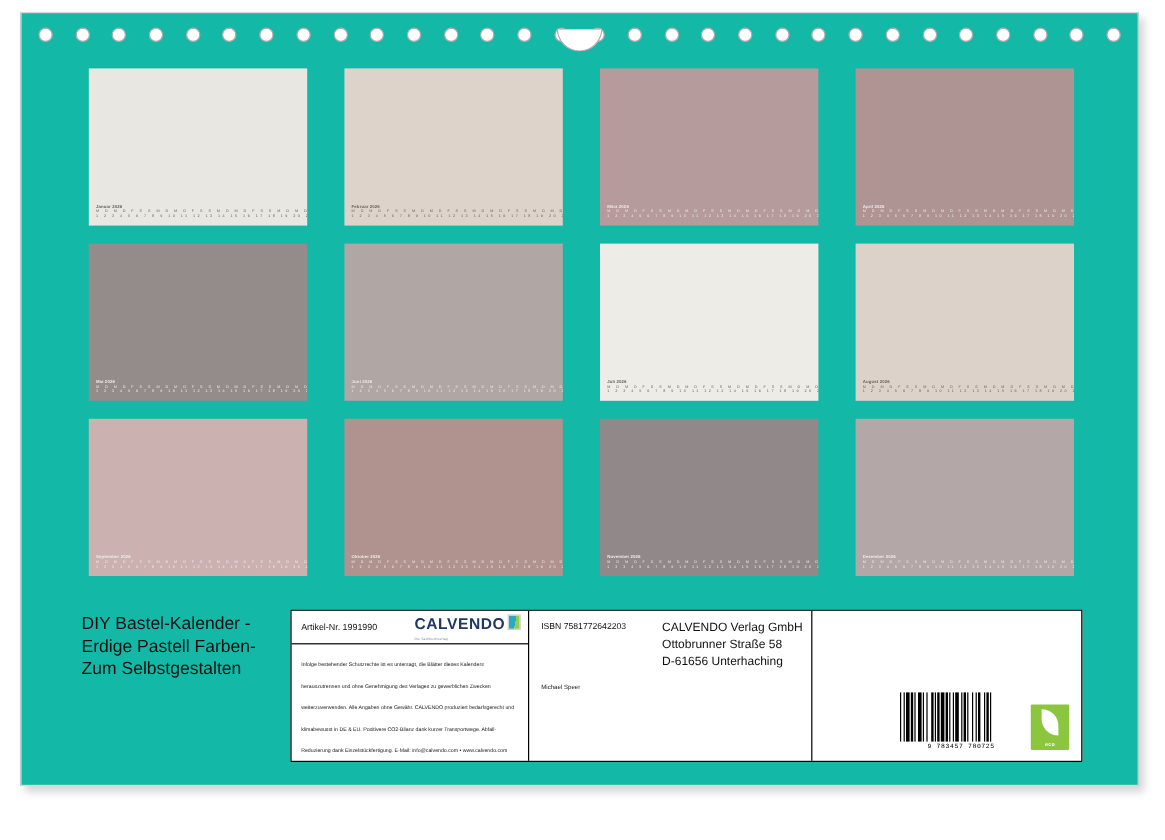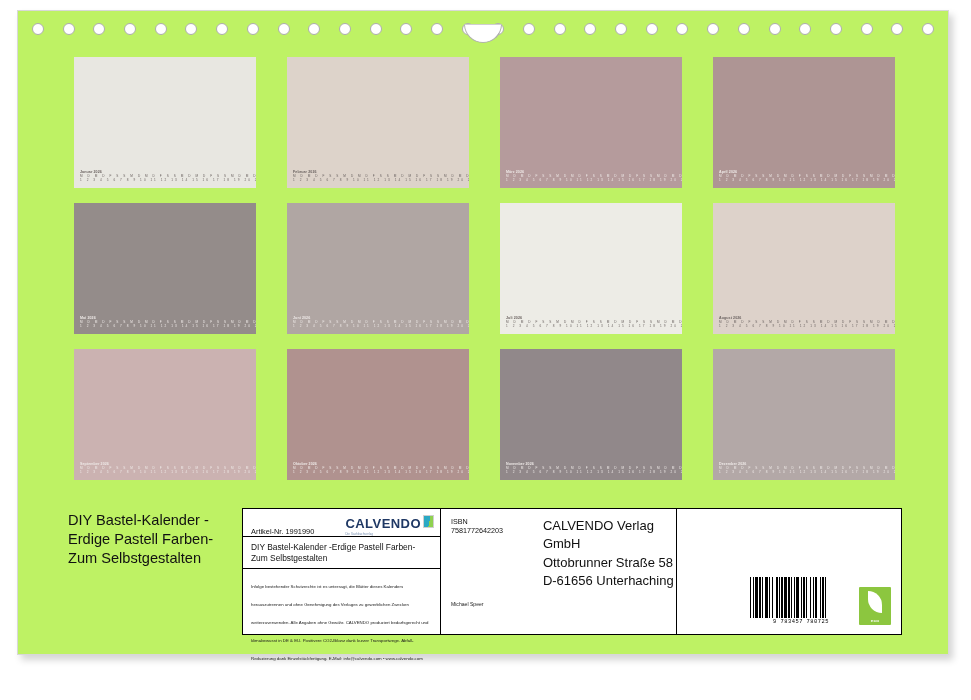--- a/index.html
+++ b/index.html
@@ -7,21 +7,21 @@
     width:971px;height:700px;overflow:hidden;
     font-family:"Liberation Sans", sans-serif;
     -webkit-font-smoothing:antialiased;
   }
 
   
   #calendar-page{
     position:absolute;
     left:17px; top:10px;
     width:932px; height:645px;
-    background:#bef264;
+    background:#14b8a6;
     border:1px solid #d8d8d8;
     box-shadow:4px 5px 7px rgba(0,0,0,.17);
     box-sizing:border-box;
   }
 
   
   #punch-row{
     position:absolute; left:0; top:0;
     width:100%; height:36px;
     display:flex; align-items:center;
@@ -89,21 +89,21 @@
     display:flex;
     background:#fff;
   }
   .label-col{box-sizing:border-box;position:relative;}
   #col-article{width:198px;border-right:1.4px solid #000;}
   #col-isbn{width:236px;border-right:1.4px solid #000;}
   #col-barcode{flex:1 1 auto;}
 
   .cell-article-nr{
     height:28px;border-bottom:1.4px solid #000;
-    display:flex;align-items:flex-end;justify-content:space-between;
+    display:flex;align-items:center;justify-content:space-between;
     padding:0 6px 0 8px;box-sizing:border-box;
   }
   #article-nr-text{font-size:7.4px;color:#111;}
   #calvendo-logo{display:flex;align-items:flex-start;gap:2px;}
   #calvendo-wordmark{
     font-size:13px;font-weight:bold;letter-spacing:.45px;
     color:#1f3864;line-height:1;
   }
   #calvendo-tagline{
     font-size:2.8px;color:#6c86ab;letter-spacing:.15px;
@@ -120,21 +120,21 @@
     display:flex;align-items:center;
     padding:0 8px;box-sizing:border-box;
   }
   #label-title-text{font-size:8.4px;color:#111;line-height:1.3;}
 
   .cell-legal{padding:5px 8px 0 8px;}
   #legal-text{font-size:4.35px;line-height:1.52;color:#1a1a1a;}
 
   #isbn-row{display:flex;padding:8px 0 0 10px;gap:30px;}
   #isbn-text{font-size:7.2px;color:#111;}
-  #publisher-block{font-size:13px;color:#111;line-height:1.42;}
+  #publisher-block{font-size:10px;color:#111;line-height:1.42;}
   #author-text{font-size:5.1px;color:#222;padding:10px 0 0 10px;}
 
   #barcode-wrap{
     position:absolute;right:10px;bottom:9px;
     display:flex;align-items:flex-end;gap:7px;
   }
   #barcode-block{display:flex;flex-direction:column;align-items:center;}
   #barcode-bars{
     height:41px;width:102px;
     display:flex;align-items:flex-end;gap:0;
@@ -331,23 +331,20 @@
       <div class="cell-article-nr">
         <span id="article-nr-text">Artikel-Nr. 1991990</span>
         <span id="calvendo-logo">
           <span>
             <span id="calvendo-wordmark">CALVENDO</span>
             <span id="calvendo-tagline">Die Sachbuchverlag</span>
           </span>
           <span id="calvendo-mark"></span>
         </span>
       </div>
-      <div class="cell-title">
-        <span id="label-title-text">DIY Bastel-Kalender -Erdige Pastell Farben- Zum Selbstgestalten</span>
-      </div>
       <div class="cell-legal">
         <span id="legal-text">Infolge bestehender Schutzrechte ist es untersagt, die Blätter dieses Kalenders herauszutrennen und ohne Genehmigung des Verlages zu gewerblichen Zwecken weiterzuverwenden. Alle Angaben ohne Gewähr. CALVENDO produziert bedarfsgerecht und klimabewusst in DE &amp; EU. Positivere CO2-Bilanz dank kurzer Transportwege. Abfall-Reduzierung dank Einzelstückfertigung. E-Mail: info@calvendo.com • www.calvendo.com</span>
       </div>
     </div>
 
     <div class="label-col" id="col-isbn">
       <div id="isbn-row">
         <span id="isbn-text">ISBN 7581772642203</span>
         <span id="publisher-block">
           <span>CALVENDO Verlag GmbH</span><br>

